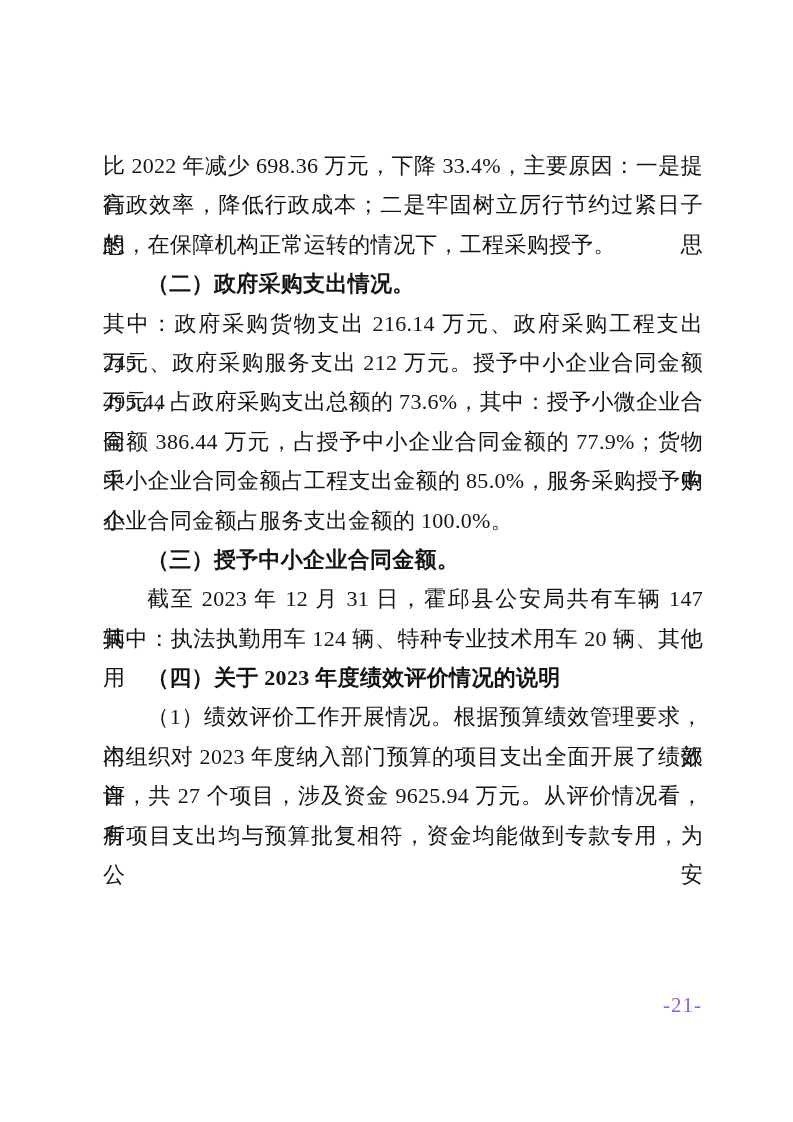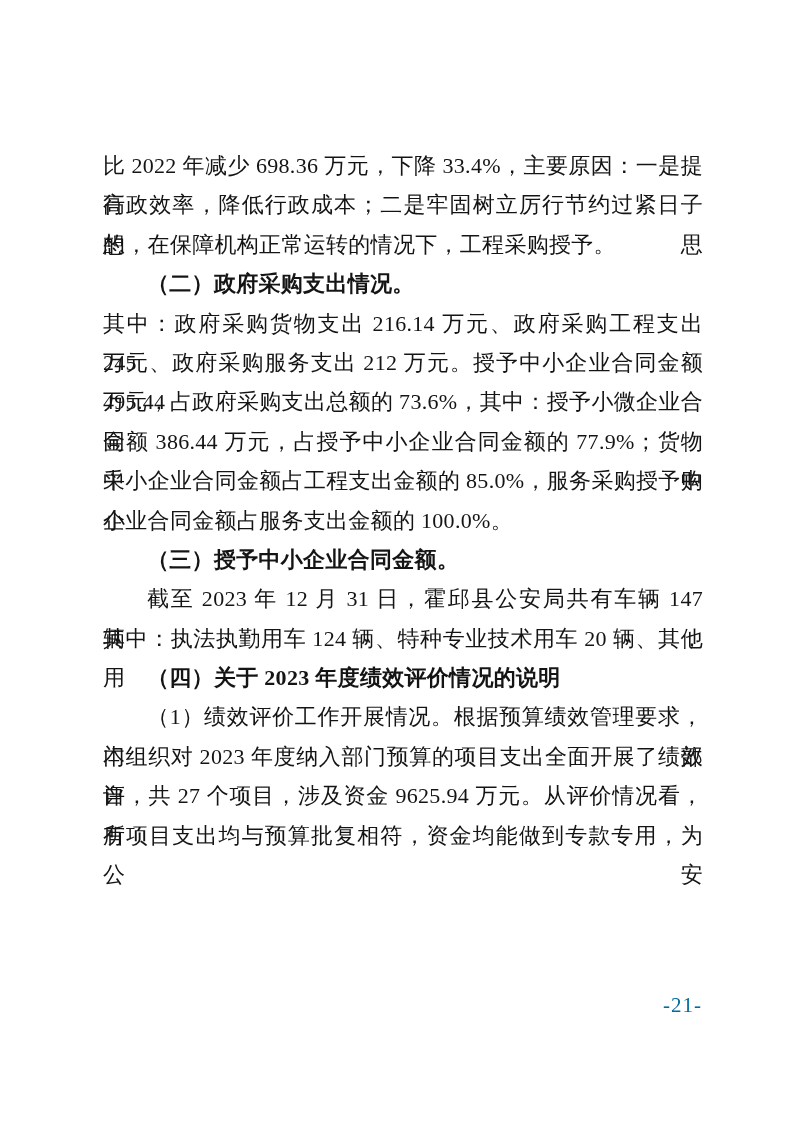--- a/index.html
+++ b/index.html
@@ -47,21 +47,21 @@
   }
   .page-num {
     position: absolute;
     top: 993px;
     left: 0;
     width: 702px;
     text-align: right;
     font-size: 21px;
     line-height: 24px;
     letter-spacing: 1px;
-    color: #0369a1;
+    color: #8b5cf6;
   }
 </style>
 </head>
 <body>
 
 <div class="page">
   <main class="doc-body" id="doc-body">
       <div class="line fill">比 2022 年减少 698.36 万元，下降 33.4%，主要原因：一是提高</div>
       <div class="line fill">行政效率，降低行政成本；二是牢固树立厉行节约过紧日子的思</div>
       <div class="line">想，在保障机构正常运转的情况下，工程采购授予。</div>

